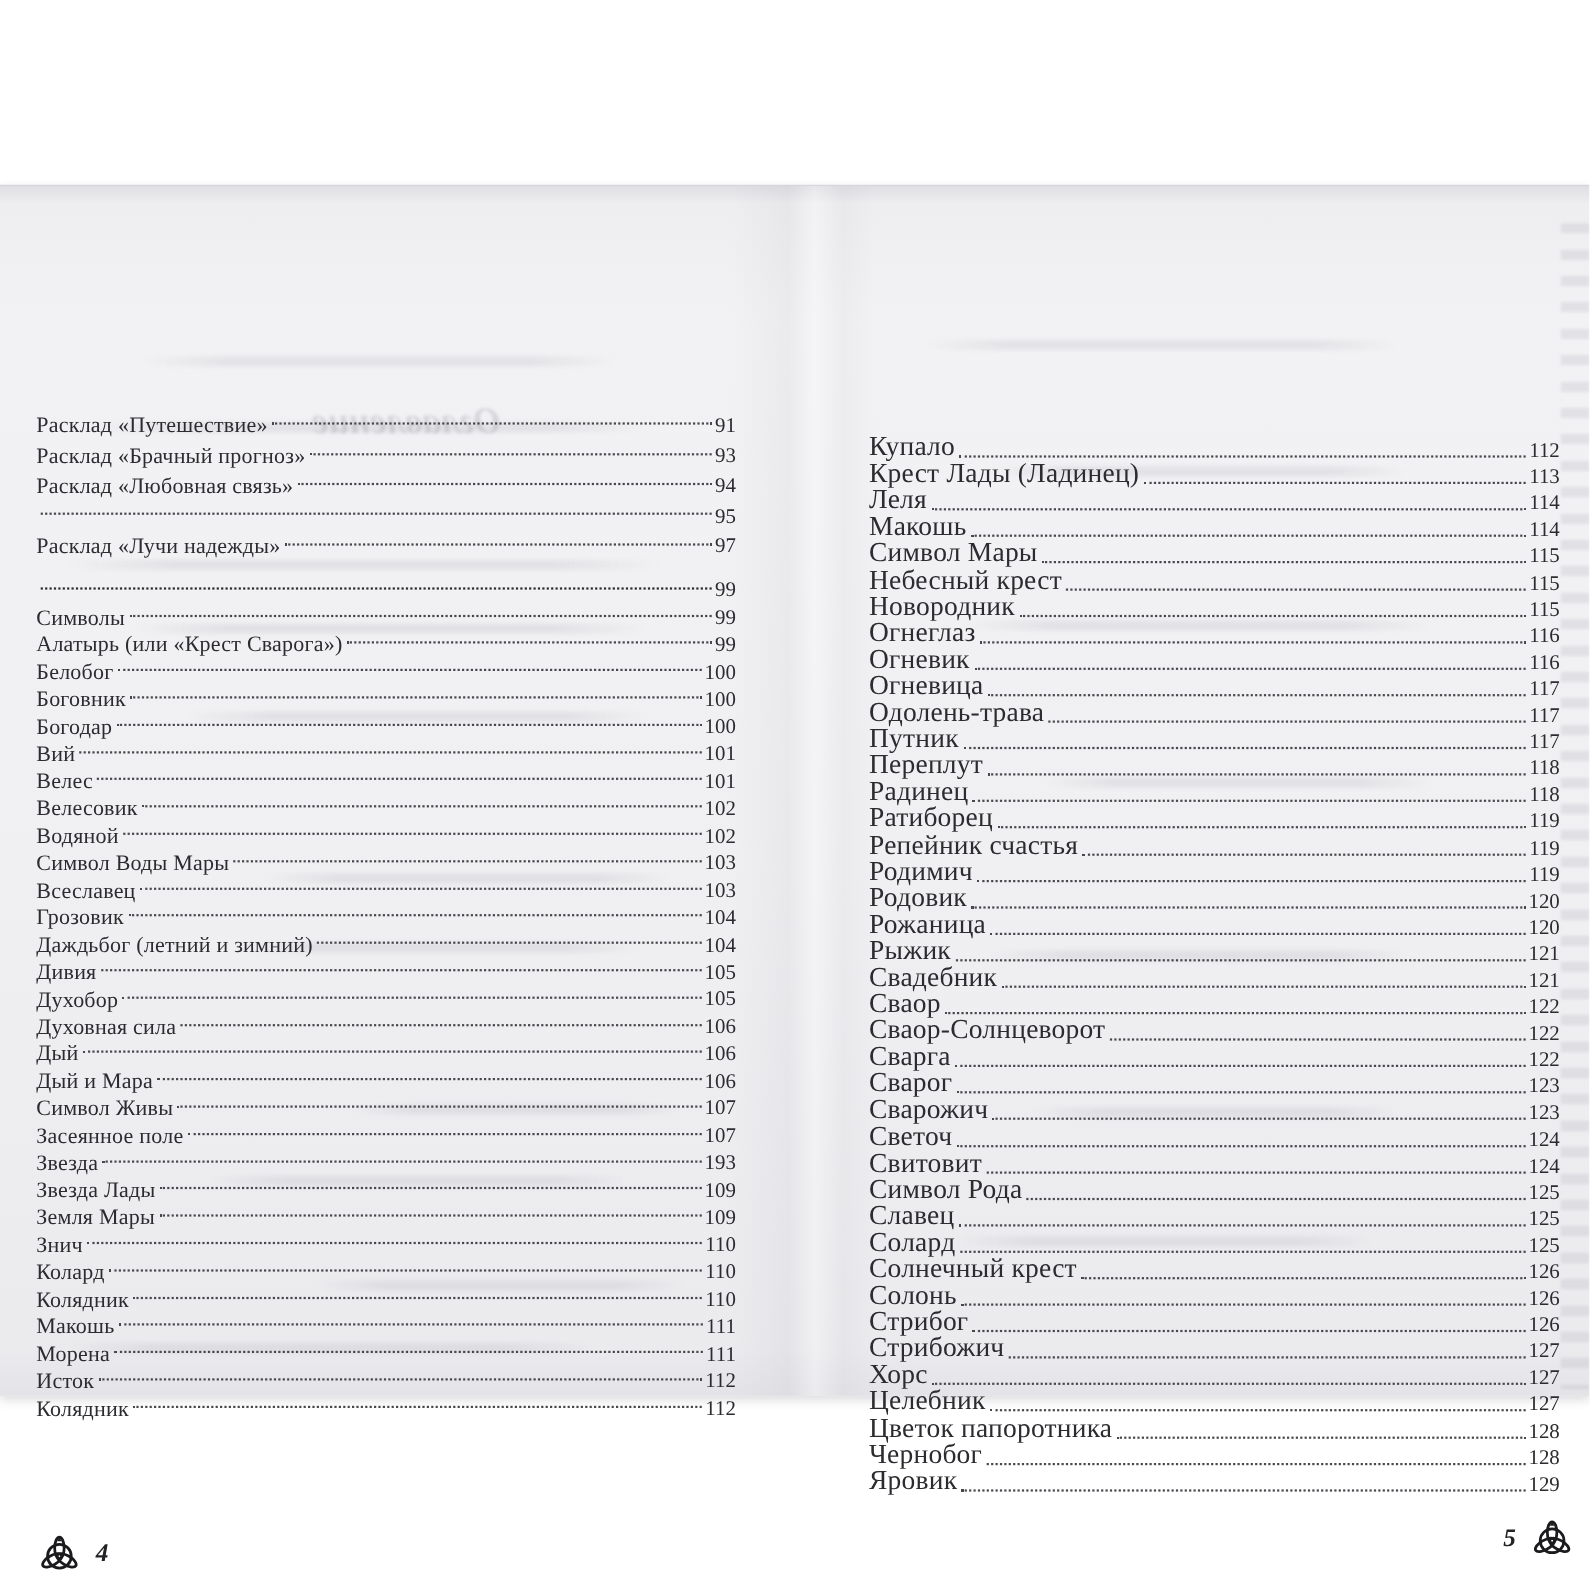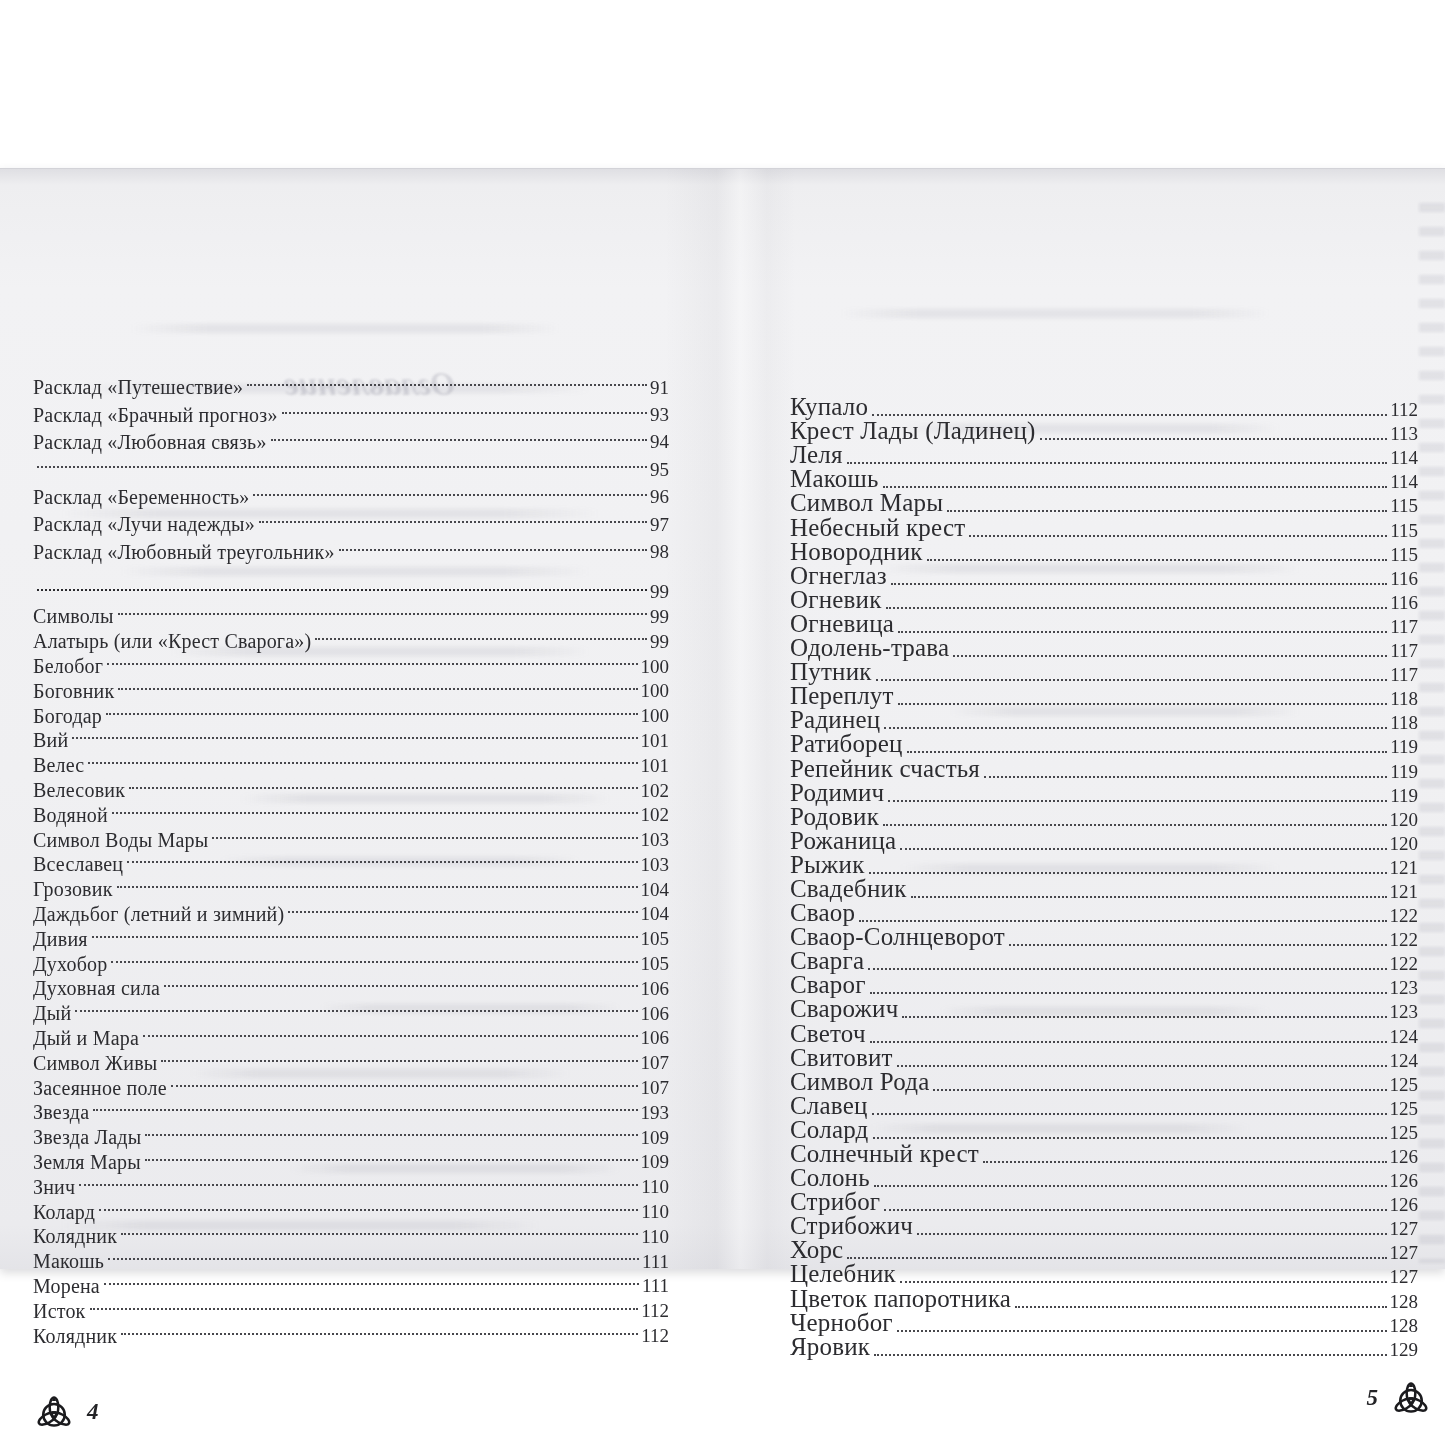--- a/index.html
+++ b/index.html
@@ -118,33 +118,23 @@
       <div class="toc-row tall">
         <span class="label">Расклад «Любовная связь»</span>
         <span class="leader"></span>
         <span class="pagenum">94</span>
       </div>
       <div class="toc-row tall">
         <span class="leader"></span>
         <span class="pagenum">95</span>
       </div>
       <div class="toc-row tall">
-        <span class="label">Расклад «Беременность»</span>
-        <span class="leader"></span>
-        <span class="pagenum">96</span>
-      </div>
-      <div class="toc-row tall">
         <span class="label">Расклад «Лучи надежды»</span>
         <span class="leader"></span>
         <span class="pagenum">97</span>
-      </div>
-      <div class="toc-row tall">
-        <span class="label">Расклад «Любовный треугольник»</span>
-        <span class="leader"></span>
-        <span class="pagenum">98</span>
       </div>
       <div class="toc-row bold gap">
         <span class="leader"></span>
         <span class="pagenum">99</span>
       </div>
       <div class="toc-row">
         <span class="label">Символы</span>
         <span class="leader"></span>
         <span class="pagenum">99</span>
       </div>

